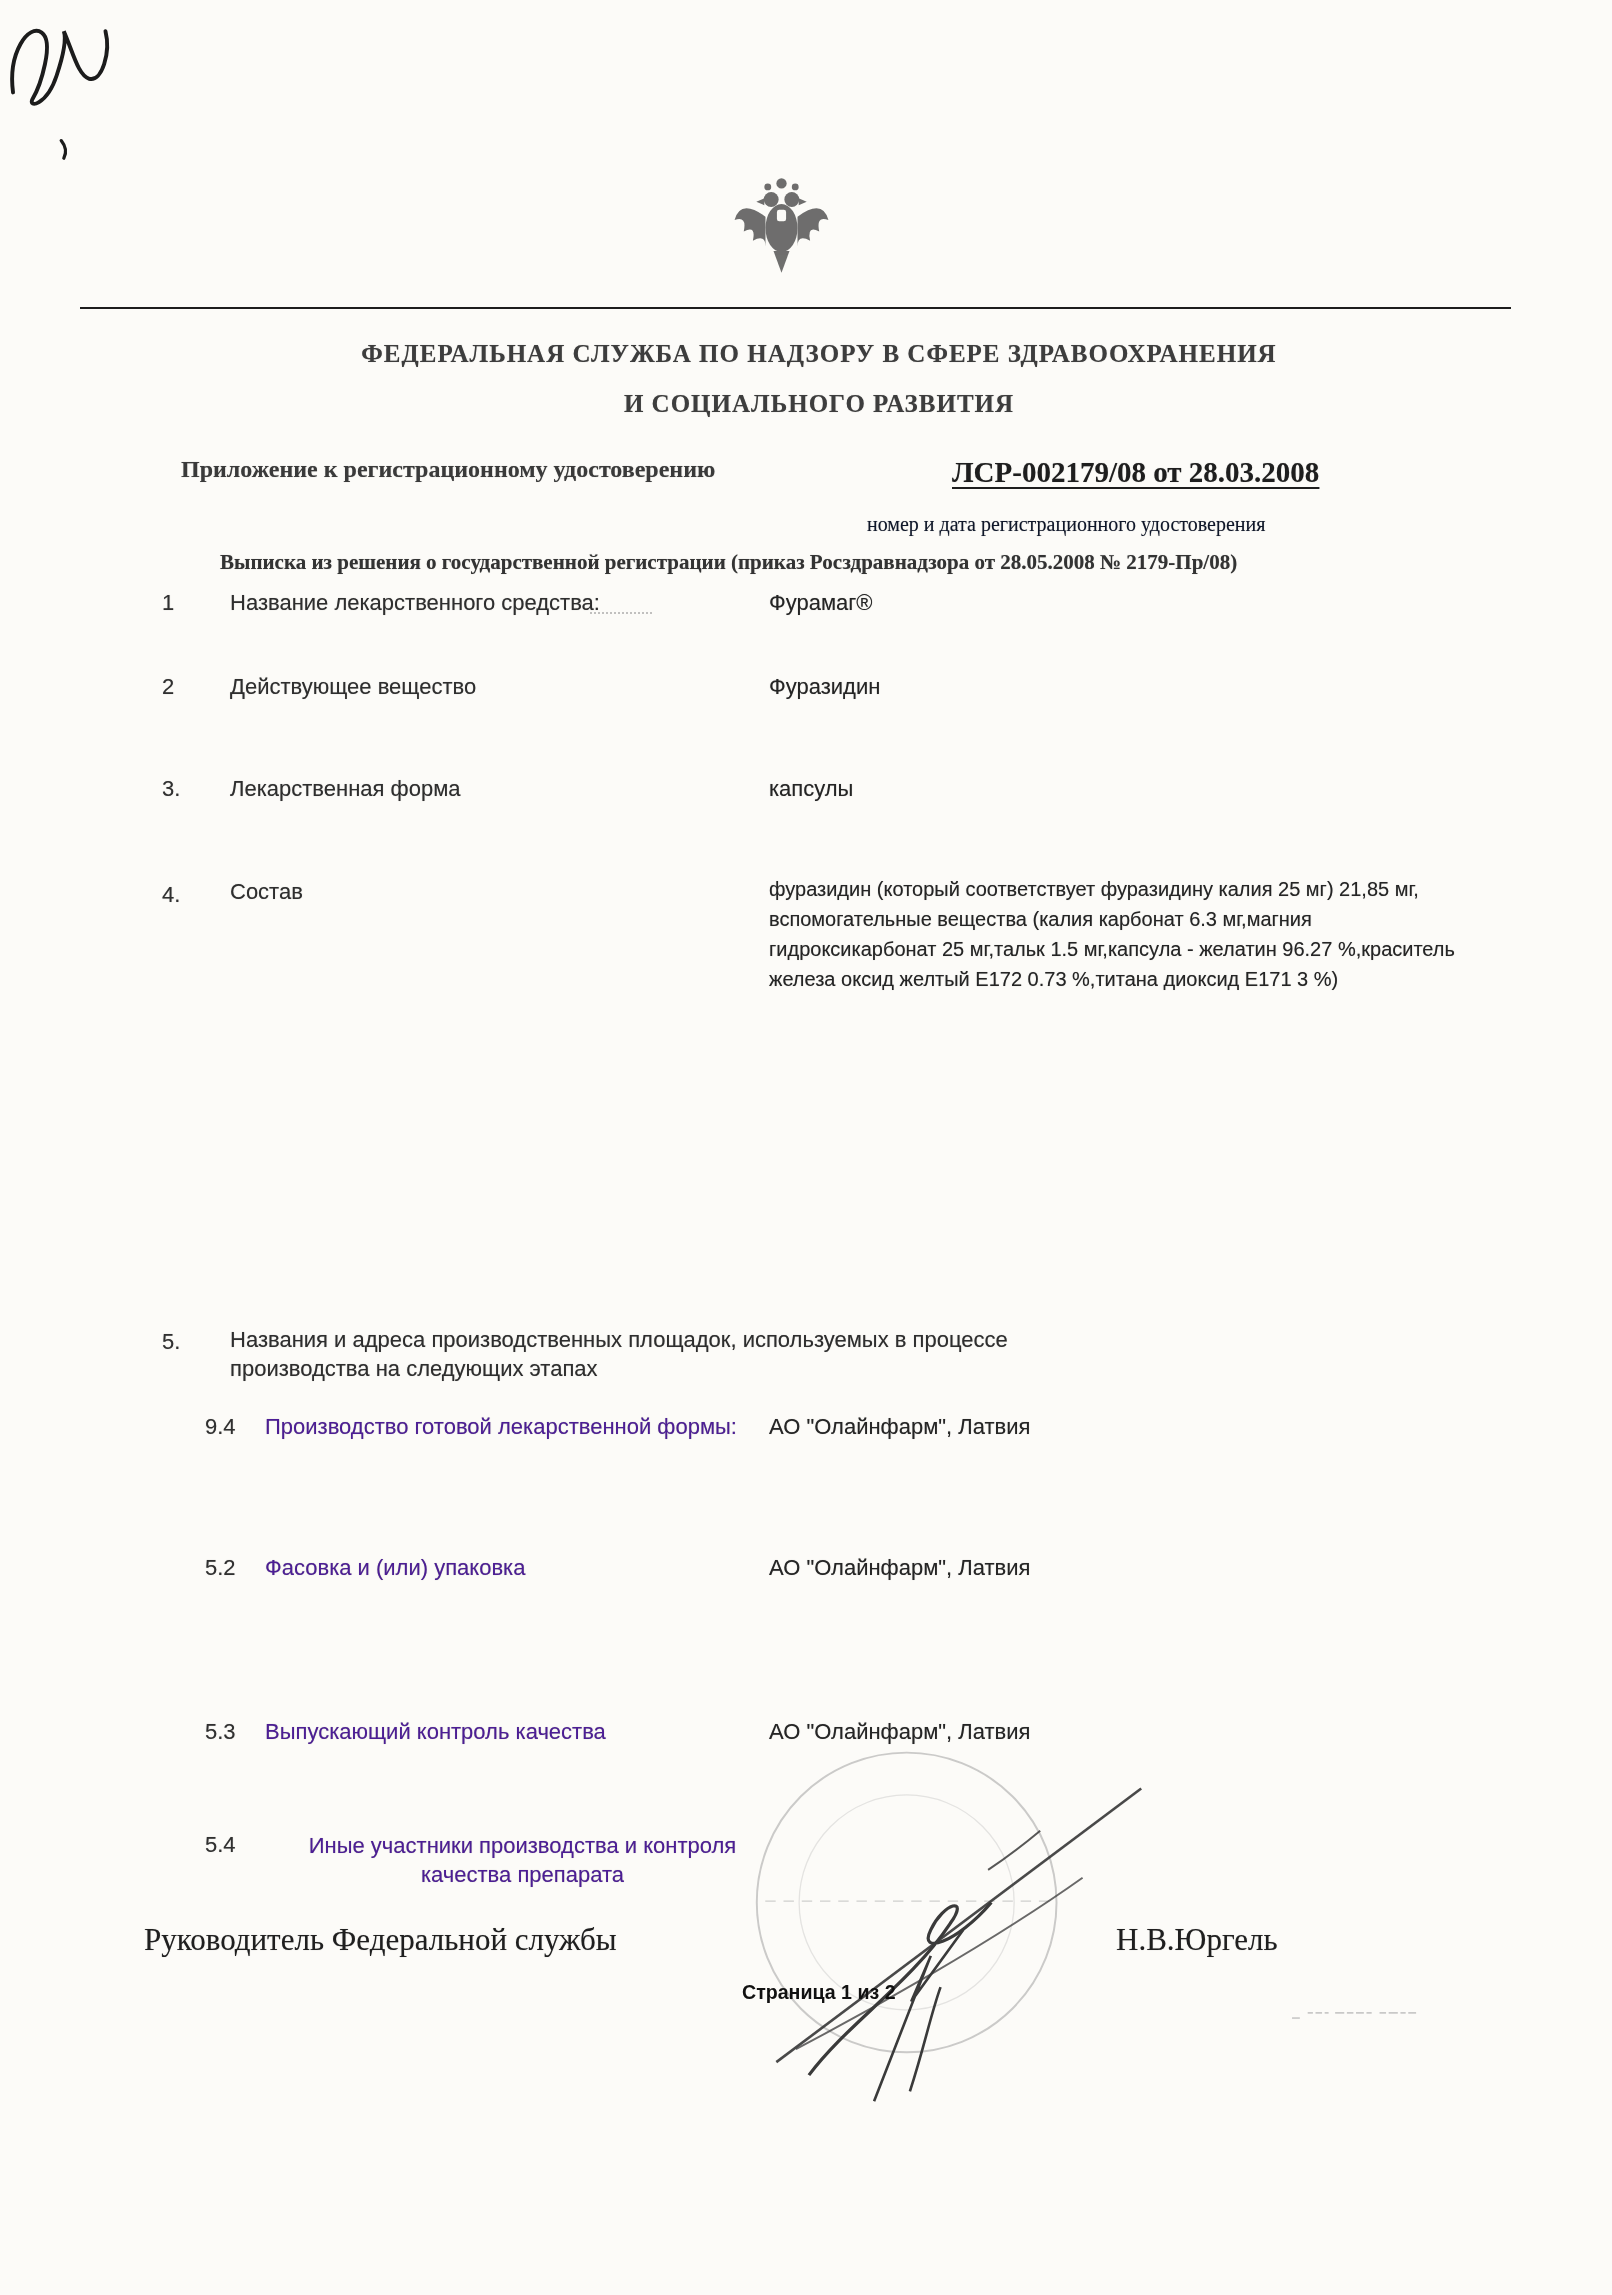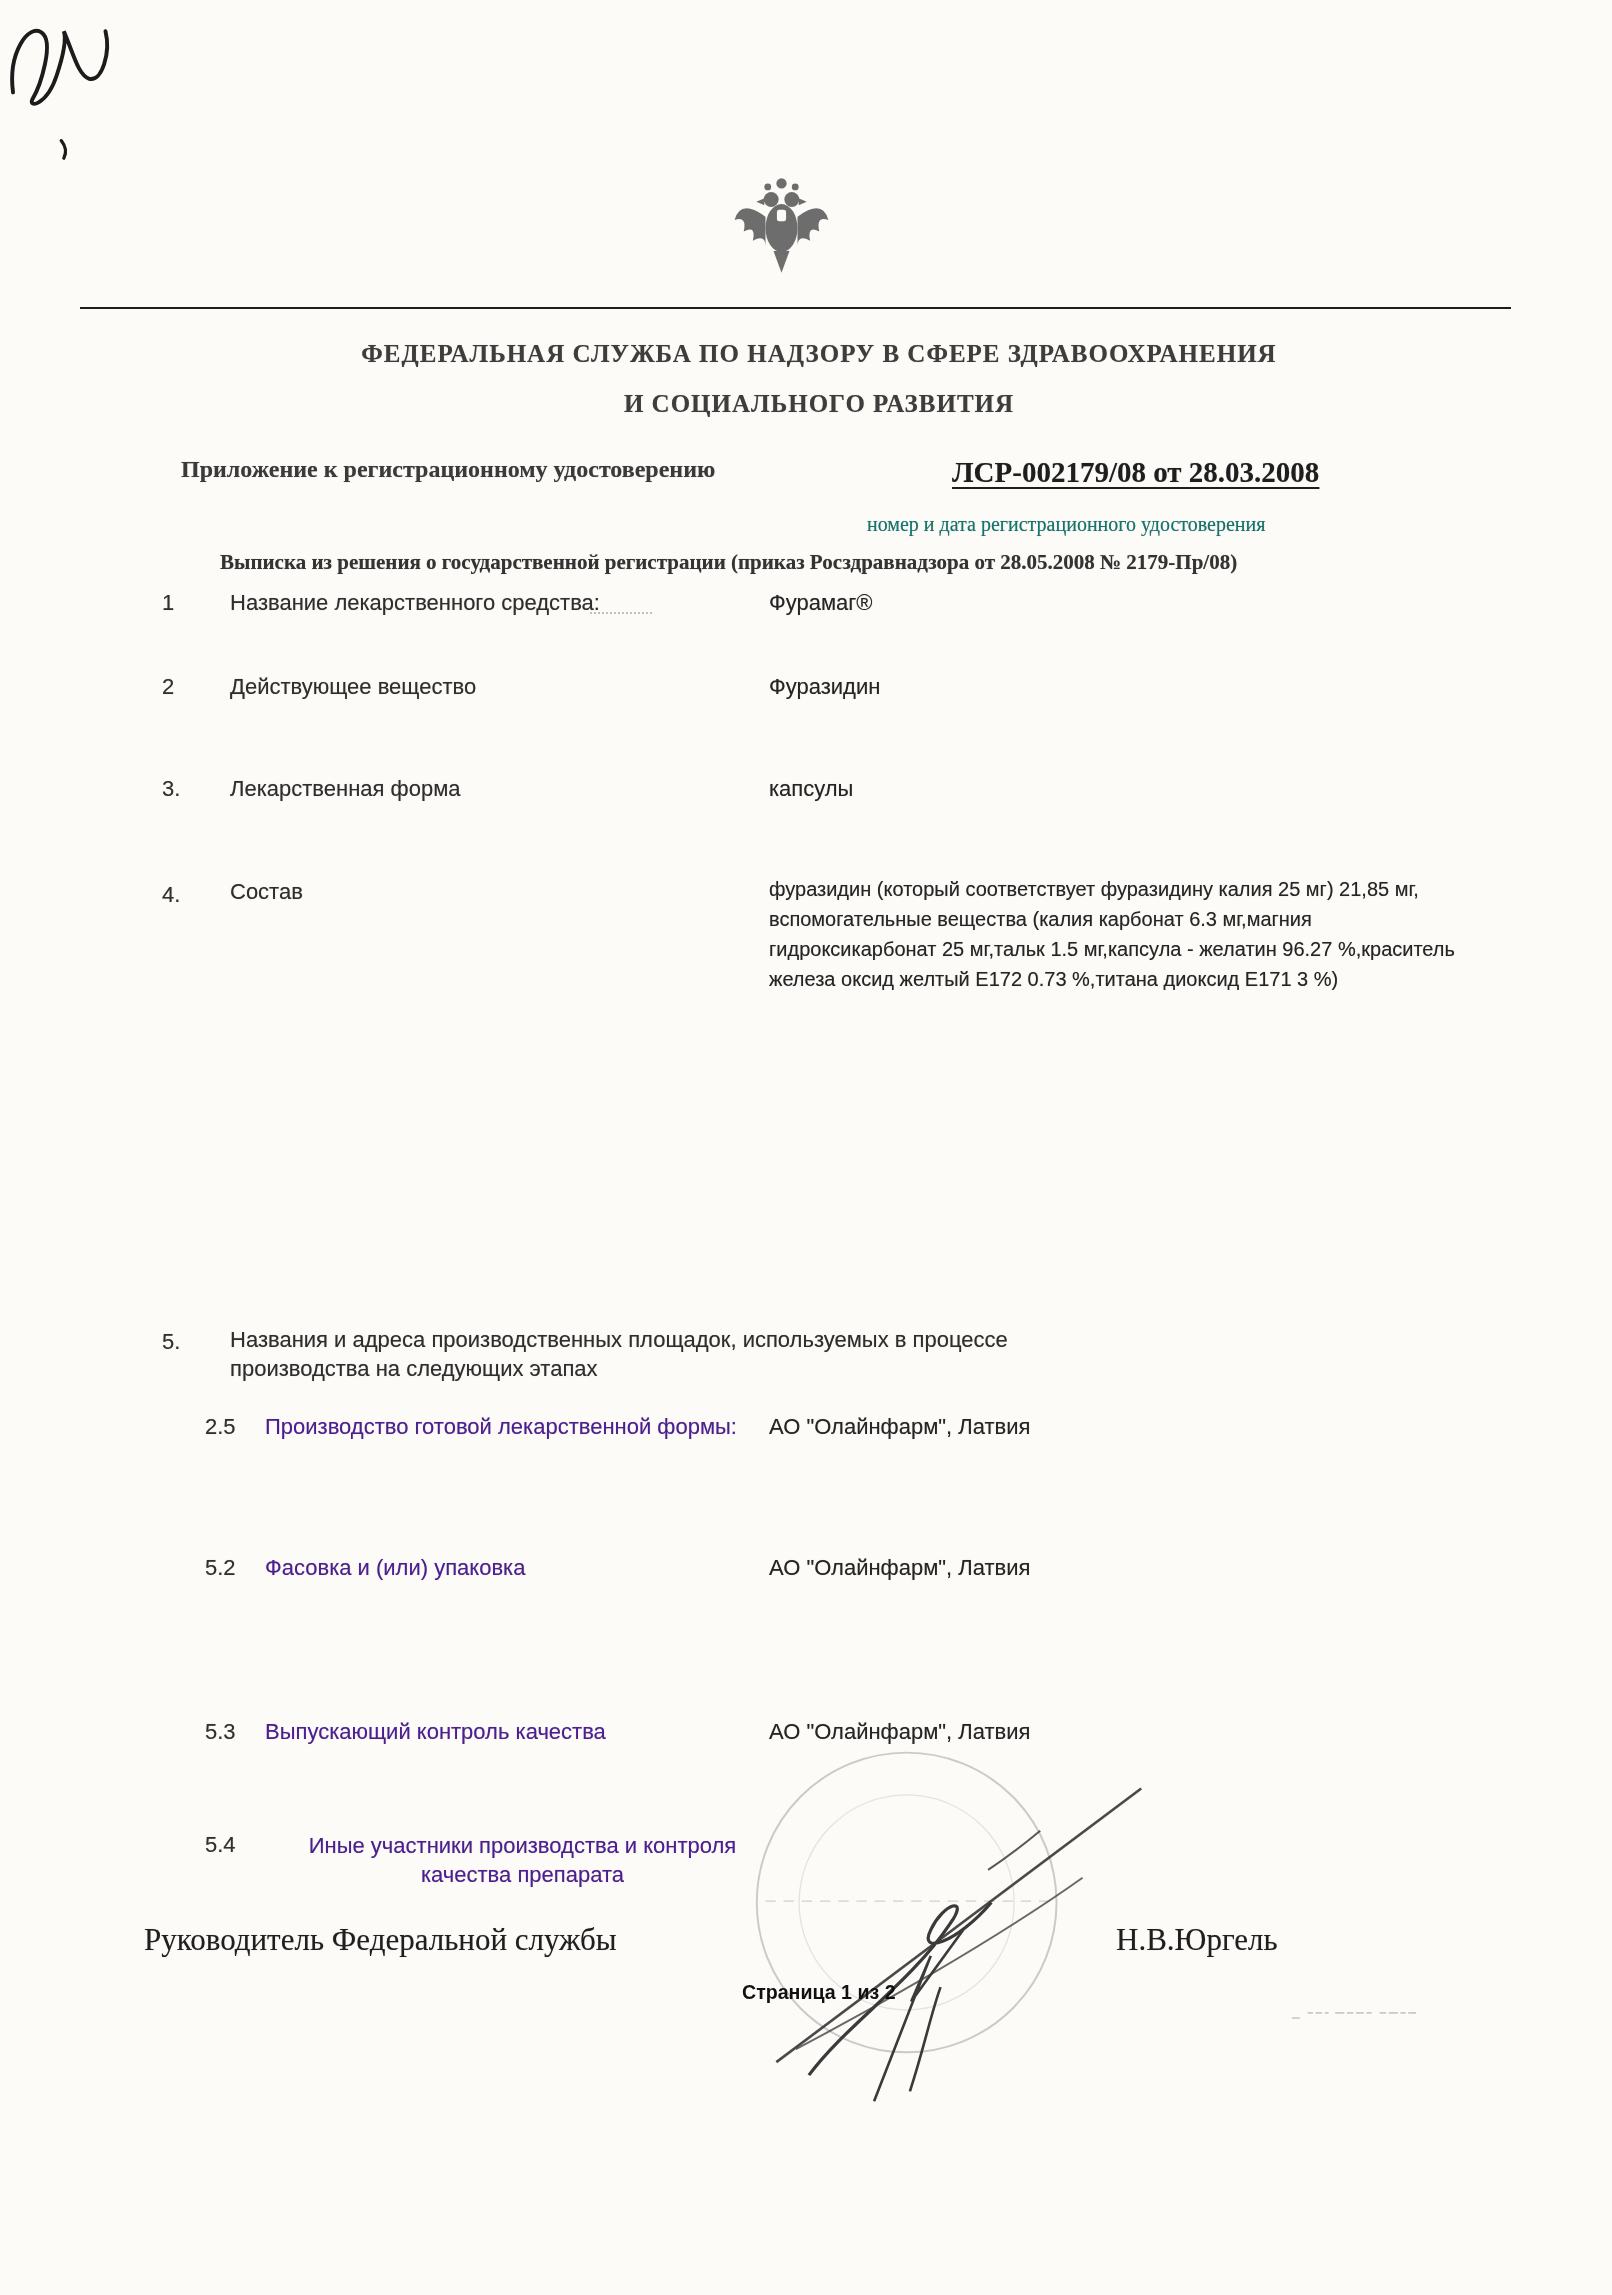--- a/index.html
+++ b/index.html
@@ -17,21 +17,21 @@
   .scan{text-shadow:0 0 0.8px rgba(50,50,50,.45);margin-left:13px;}
   .serif{font-family:"Liberation Serif", serif;}
   .center{left:0;width:100%;text-align:center;}
 
   .agency{font-size:25px;letter-spacing:1px;color:#3d3d3d;font-weight:600;}
   .rule{left:80px;top:307px;width:1431px;height:2px;background:#1d1d1d;}
 
   .annex{left:168px;top:456px;font-size:24px;color:#3a3a3a;font-weight:600;}
   .regnum{left:939px;top:456px;font-size:29px;font-weight:600;color:#1e1e1e;
           text-decoration:underline;text-underline-offset:5.2px;}
-  .regcap{left:854px;top:513px;font-size:20px;color:#0f766e;}
+  .regcap{left:854px;top:513px;font-size:20px;color:#0f172a;}
   .extract{left:207px;top:550px;font-size:21px;color:#333;font-weight:600;}
 
   .num{position:absolute;left:149px;font-size:22px;color:#303030;}
   .lbl{position:absolute;left:217px;font-size:22px;color:#2e2e2e;}
   .val{position:absolute;left:756px;font-size:22px;color:#252525;}
   .val.block{width:708px;font-size:20px;line-height:30px;}
   .lbl.wide{width:877px;line-height:29px;}
 
   .subnum{position:absolute;left:192px;font-size:22px;color:#303030;}
   .sublbl{position:absolute;left:252px;font-size:22px;color:#4c1d95;}
@@ -106,21 +106,21 @@
     <span class="lbl scan" style="top:879px;">Состав</span>
     <span class="val block scan" style="top:874px;">фуразидин (который соответствует фуразидину калия 25 мг) 21,85 мг, вспомогательные вещества (калия карбонат 6.3 мг,магния гидроксикарбонат 25 мг,тальк 1.5 мг,капсула - желатин 96.27 %,краситель железа оксид желтый Е172 0.73 %,титана диоксид Е171 3 %)</span>
   </div>
 
   <div>
     <span class="num scan" style="top:1329px;">5.</span>
     <span class="lbl wide scan" style="top:1325px;">Названия и адреса производственных площадок, используемых в процессе производства на следующих этапах</span>
   </div>
 
   <div>
-    <span class="subnum scan" style="top:1414px;">2.5</span>
+    <span class="subnum scan" style="top:1414px;">9.4</span>
     <span class="sublbl scan" style="top:1414px;">Производство готовой лекарственной формы:</span>
     <span class="val scan" style="top:1414px;">АО "Олайнфарм", Латвия</span>
   </div>
 
   <div>
     <span class="subnum scan" style="top:1555px;">5.2</span>
     <span class="sublbl scan" style="top:1555px;">Фасовка и (или) упаковка</span>
     <span class="val scan" style="top:1555px;">АО "Олайнфарм", Латвия</span>
   </div>
 

